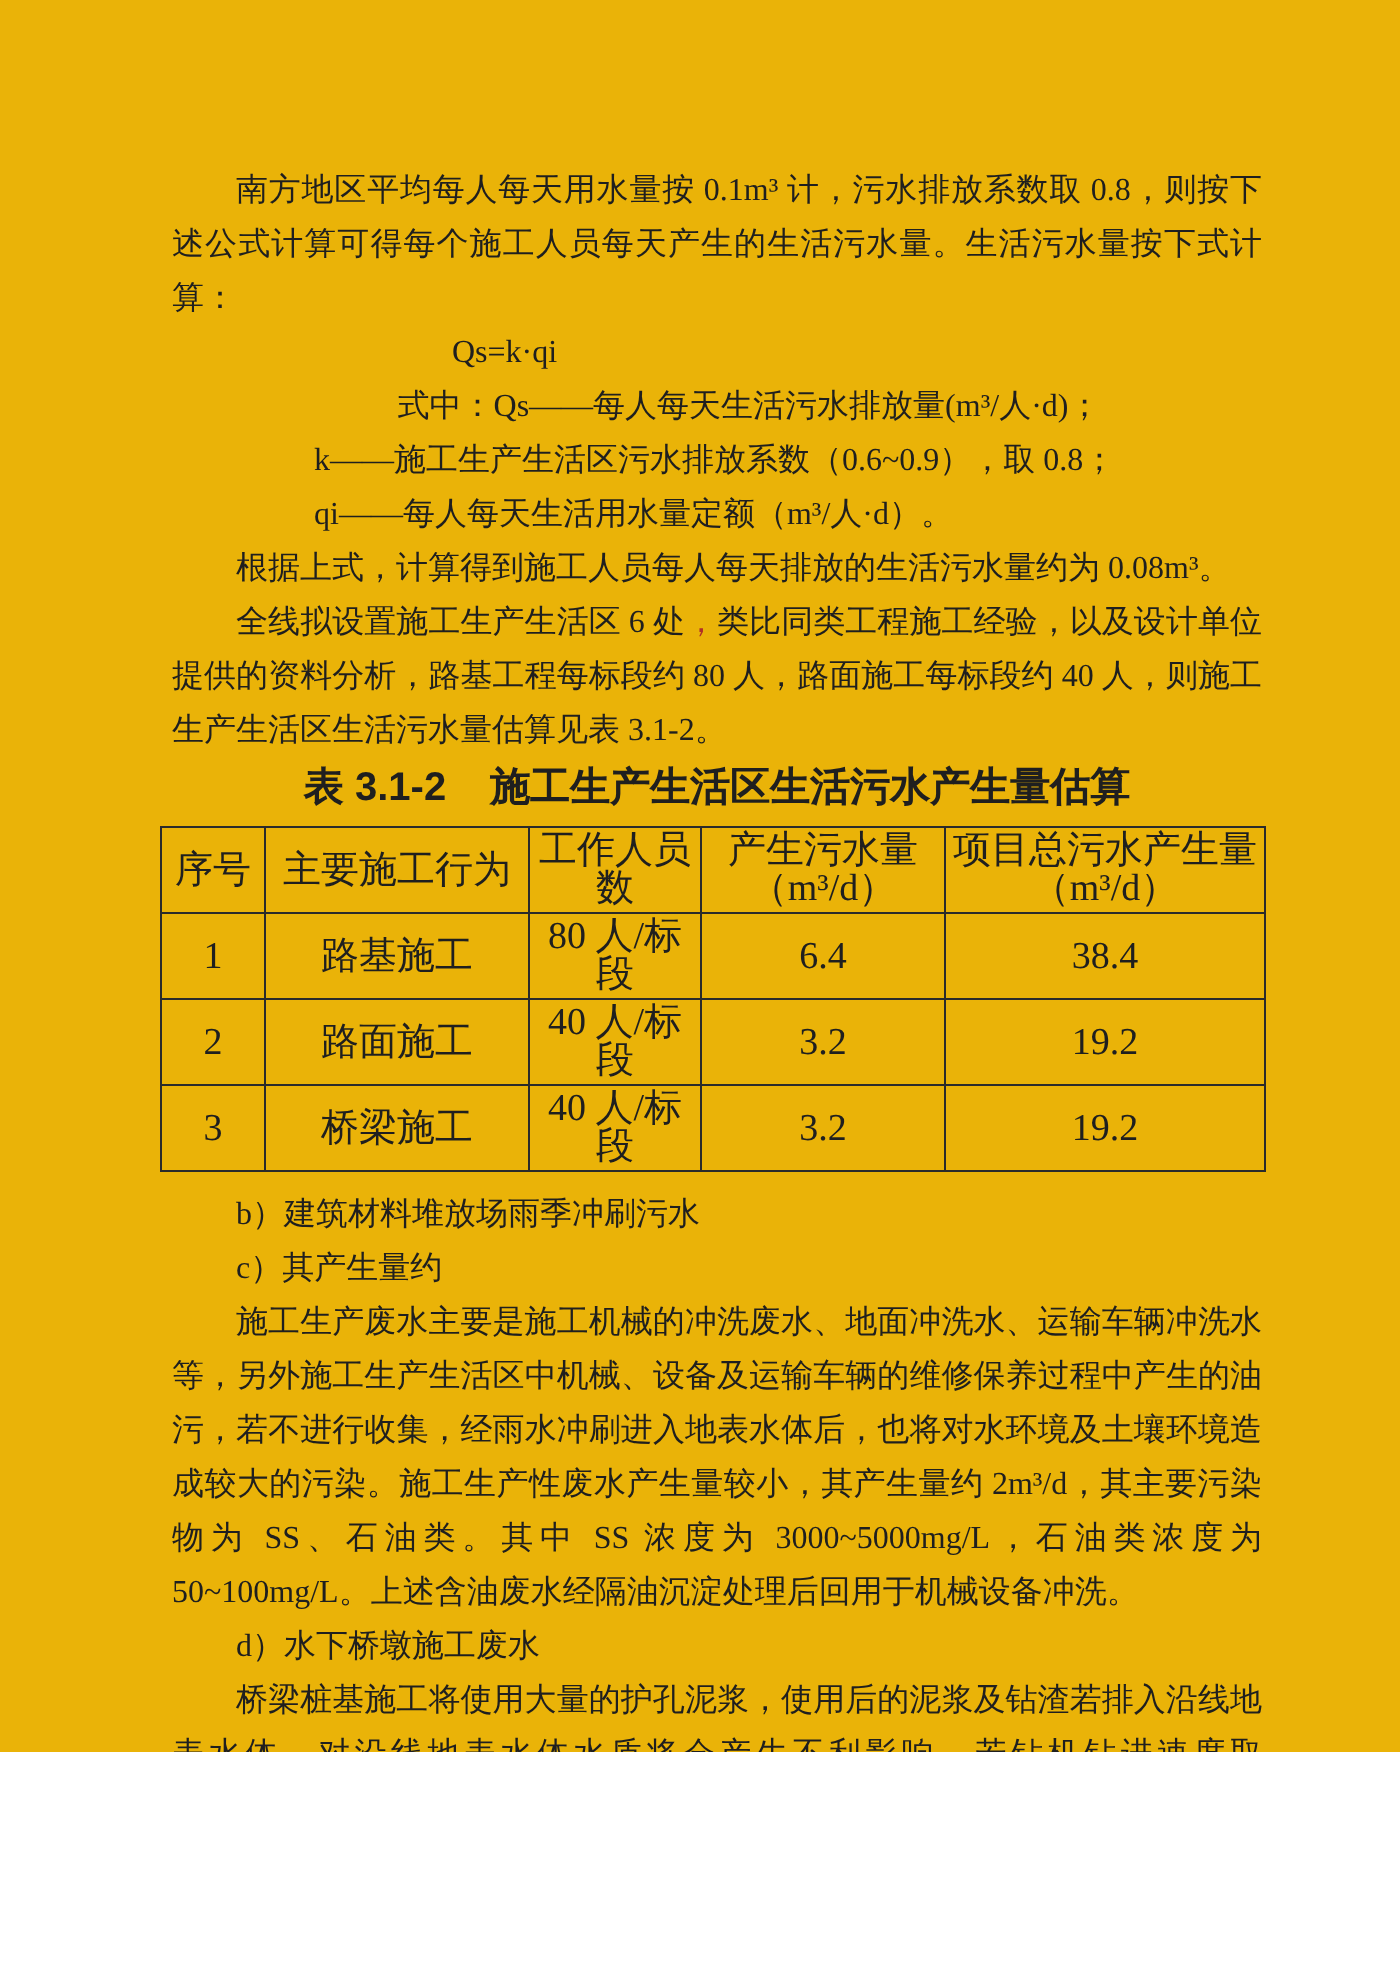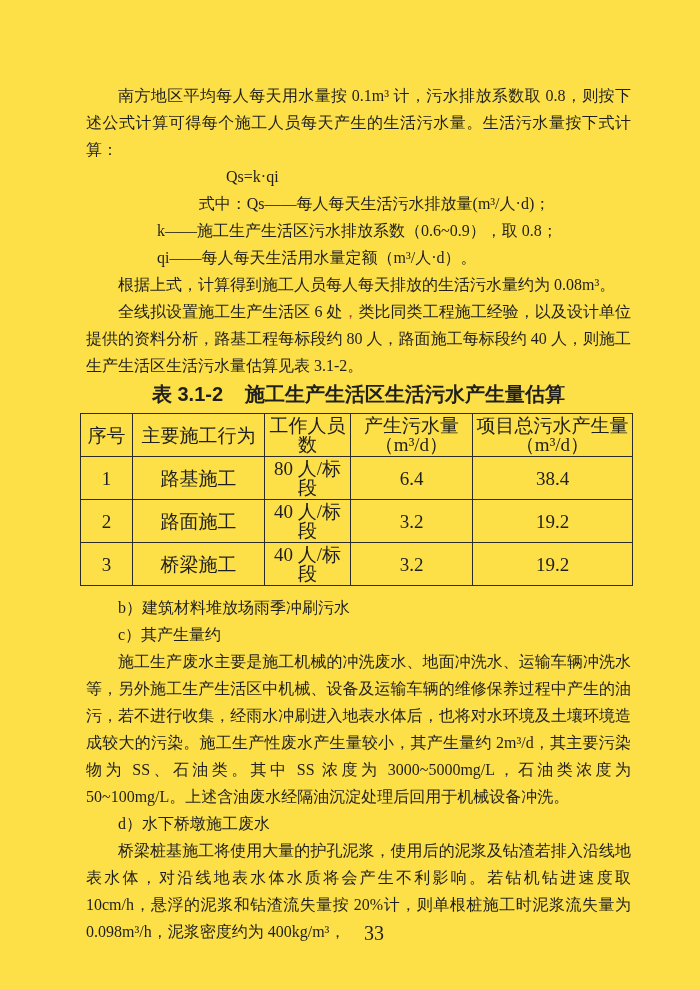--- a/index.html
+++ b/index.html
@@ -1,20 +1,20 @@
 <!DOCTYPE html>
 <html><head>
 <meta charset="utf-8">
 <style>
   html, body { margin: 0; padding: 0; background: #ffffff; }
   .page {
     position: relative;
     width: 700px;
-    height: 989px;
-    background: #fde047;
+    height: 876px;
+    background: #eab308;
     color: #1f1f1f;
     font-family: "Liberation Serif", "DejaVu Serif", serif;
     font-size: 16px;
     line-height: 27px;
     overflow: hidden;
   }
   .content {
     position: absolute;
     top: 82px;
     left: 86px;

